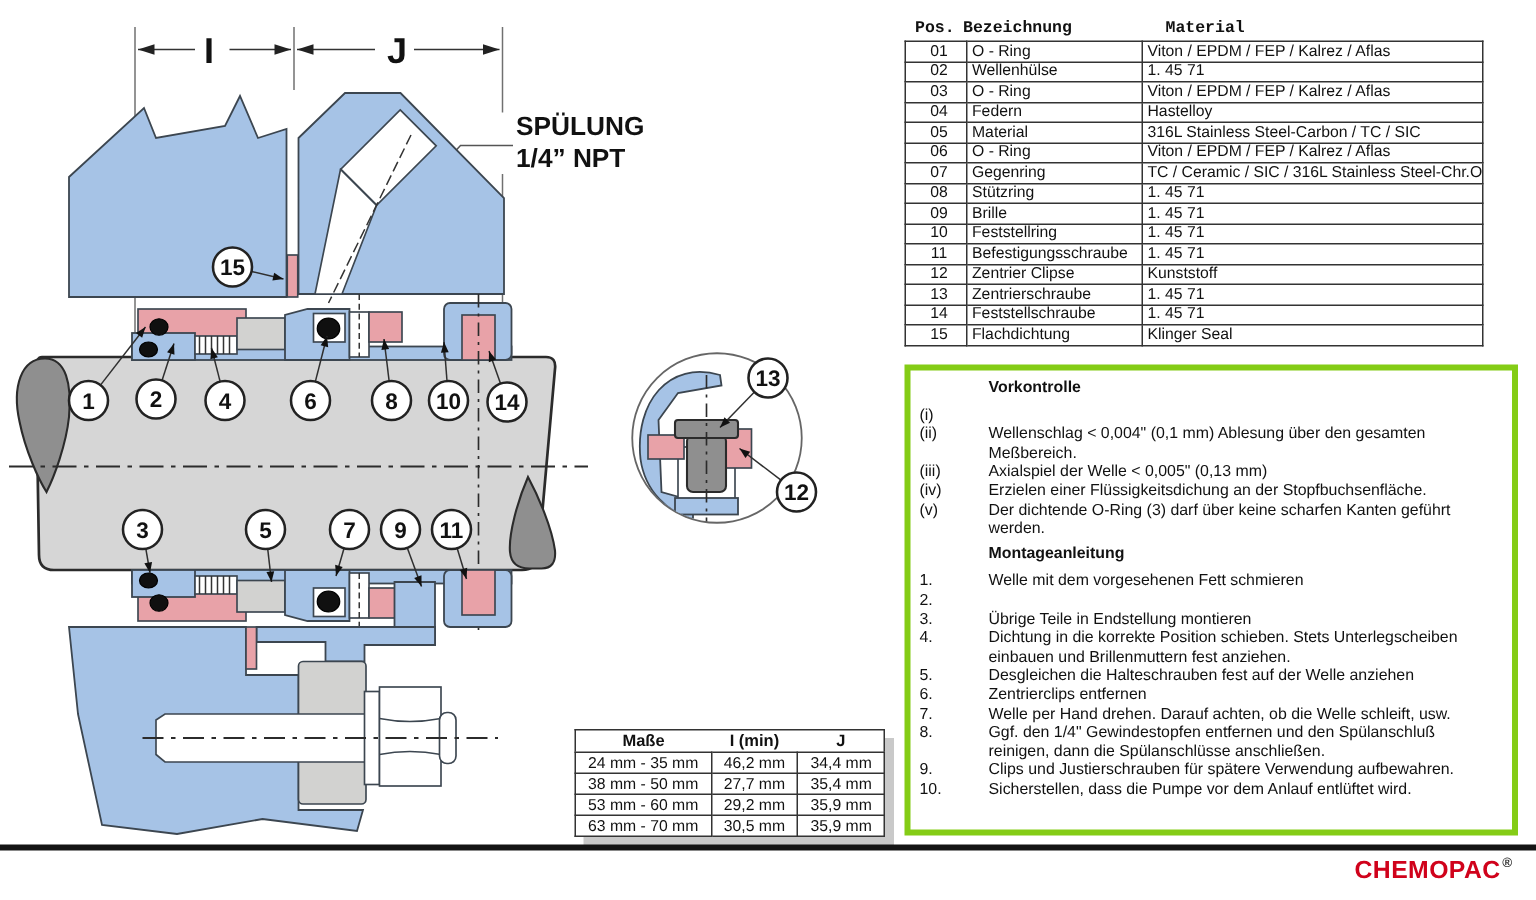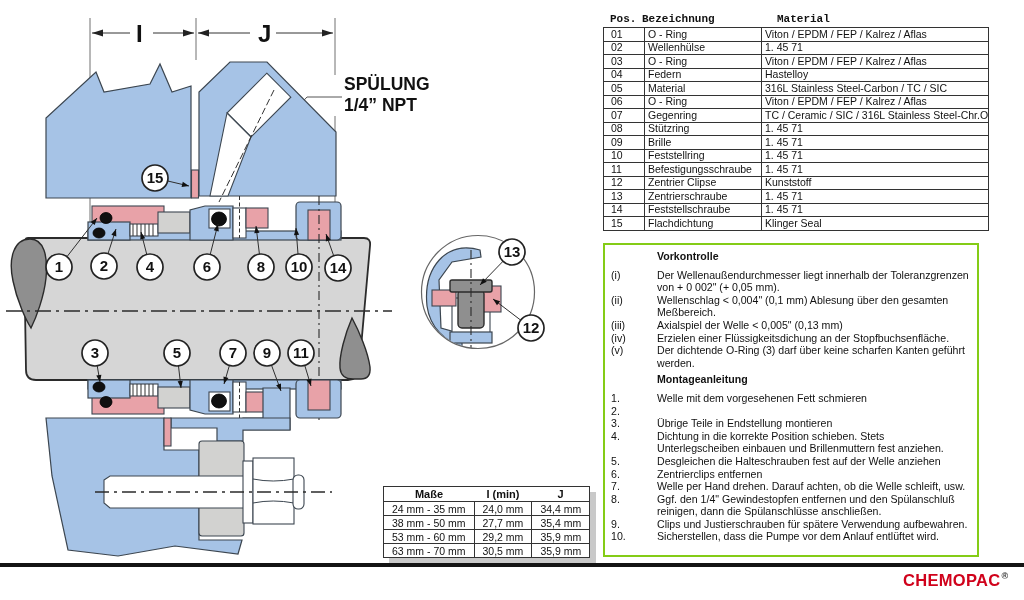--- a/index.html
+++ b/index.html
@@ -11,26 +11,26 @@
   .parts-panel{position:absolute;left:603px;top:12px;width:386px;}
   .parts-head{display:flex;font-weight:bold;font-size:11px;padding:1px 0 2px 0;font-family:Liberation Mono, monospace;}
   .parts-head .h-pos{width:32px;padding-left:7px;}
   .parts-head .h-bez{width:135px;}
   .parts-head .h-mat{flex:1;}
   table.parts{border-collapse:collapse;width:100%;table-layout:fixed;}
   table.parts td{
     border:1px solid #333;font-size:10.5px;line-height:11.5px;
     padding:0.5px 3px;white-space:nowrap;overflow:hidden;
   }
-  table.parts td.c-pos{width:30px;text-align:left;padding-left:7px;}
+  table.parts td.c-pos{width:30px;text-align:center;padding-left:7px;}
   table.parts td.c-bez{width:110px;}
   
   .instr-panel{
-    position:absolute;left:603px;top:243px;width:376px;height:314px;
-    border:2px solid #84cc16;background:#fff;font-size:10.6px;line-height:12.6px;
+    position:absolute;left:603px;top:243px;width:409px;height:314px;
+    border:4px solid #84cc16;background:#fff;font-size:10.6px;line-height:12.6px;
     box-sizing:border-box;padding-top:4px;
   }
   .instr-title{font-weight:bold;padding-left:52px;margin:1px 0 6px 0;}
   .instr-title.second{margin-top:4px;}
   .instr-row{display:flex;padding-right:8px;}
   .instr-label{width:52px;flex:0 0 52px;padding-left:6px;box-sizing:border-box;}
   .instr-text{flex:1;}
   
   .size-table-wrap{
     position:absolute;left:383px;top:486px;
@@ -343,21 +343,20 @@
         </tr>
       </tbody>
   </table>
 </div>
 
 <div class="instr-panel">
   <div class="instr-title">Vorkontrolle</div>
   <div>
       <div class="instr-row">
         <span class="instr-label">(i)</span>
-        <span class="instr-text">Der Wellenaußendurchmesser liegt innerhalb der Toleranzgrenzen von + 0 002" (+ 0,05 mm).</span>
       </div>
       <div class="instr-row">
         <span class="instr-label">(ii)</span>
         <span class="instr-text">Wellenschlag &lt; 0,004" (0,1 mm)  Ablesung über den gesamten Meßbereich.</span>
       </div>
       <div class="instr-row">
         <span class="instr-label">(iii)</span>
         <span class="instr-text">Axialspiel der Welle &lt; 0,005" (0,13 mm)</span>
       </div>
       <div class="instr-row">
@@ -418,21 +417,21 @@
     <thead>
       <tr>
         <th>Maße</th>
         <th>I (min)</th>
         <th>J</th>
       </tr>
     </thead>
     <tbody>
         <tr>
           <td>24 mm - 35 mm</td>
-          <td>24,0 mm</td>
+          <td>46,2 mm</td>
           <td>34,4 mm</td>
         </tr>
         <tr>
           <td>38 mm - 50 mm</td>
           <td>27,7 mm</td>
           <td>35,4 mm</td>
         </tr>
         <tr>
           <td>53 mm - 60 mm</td>
           <td>29,2 mm</td>

